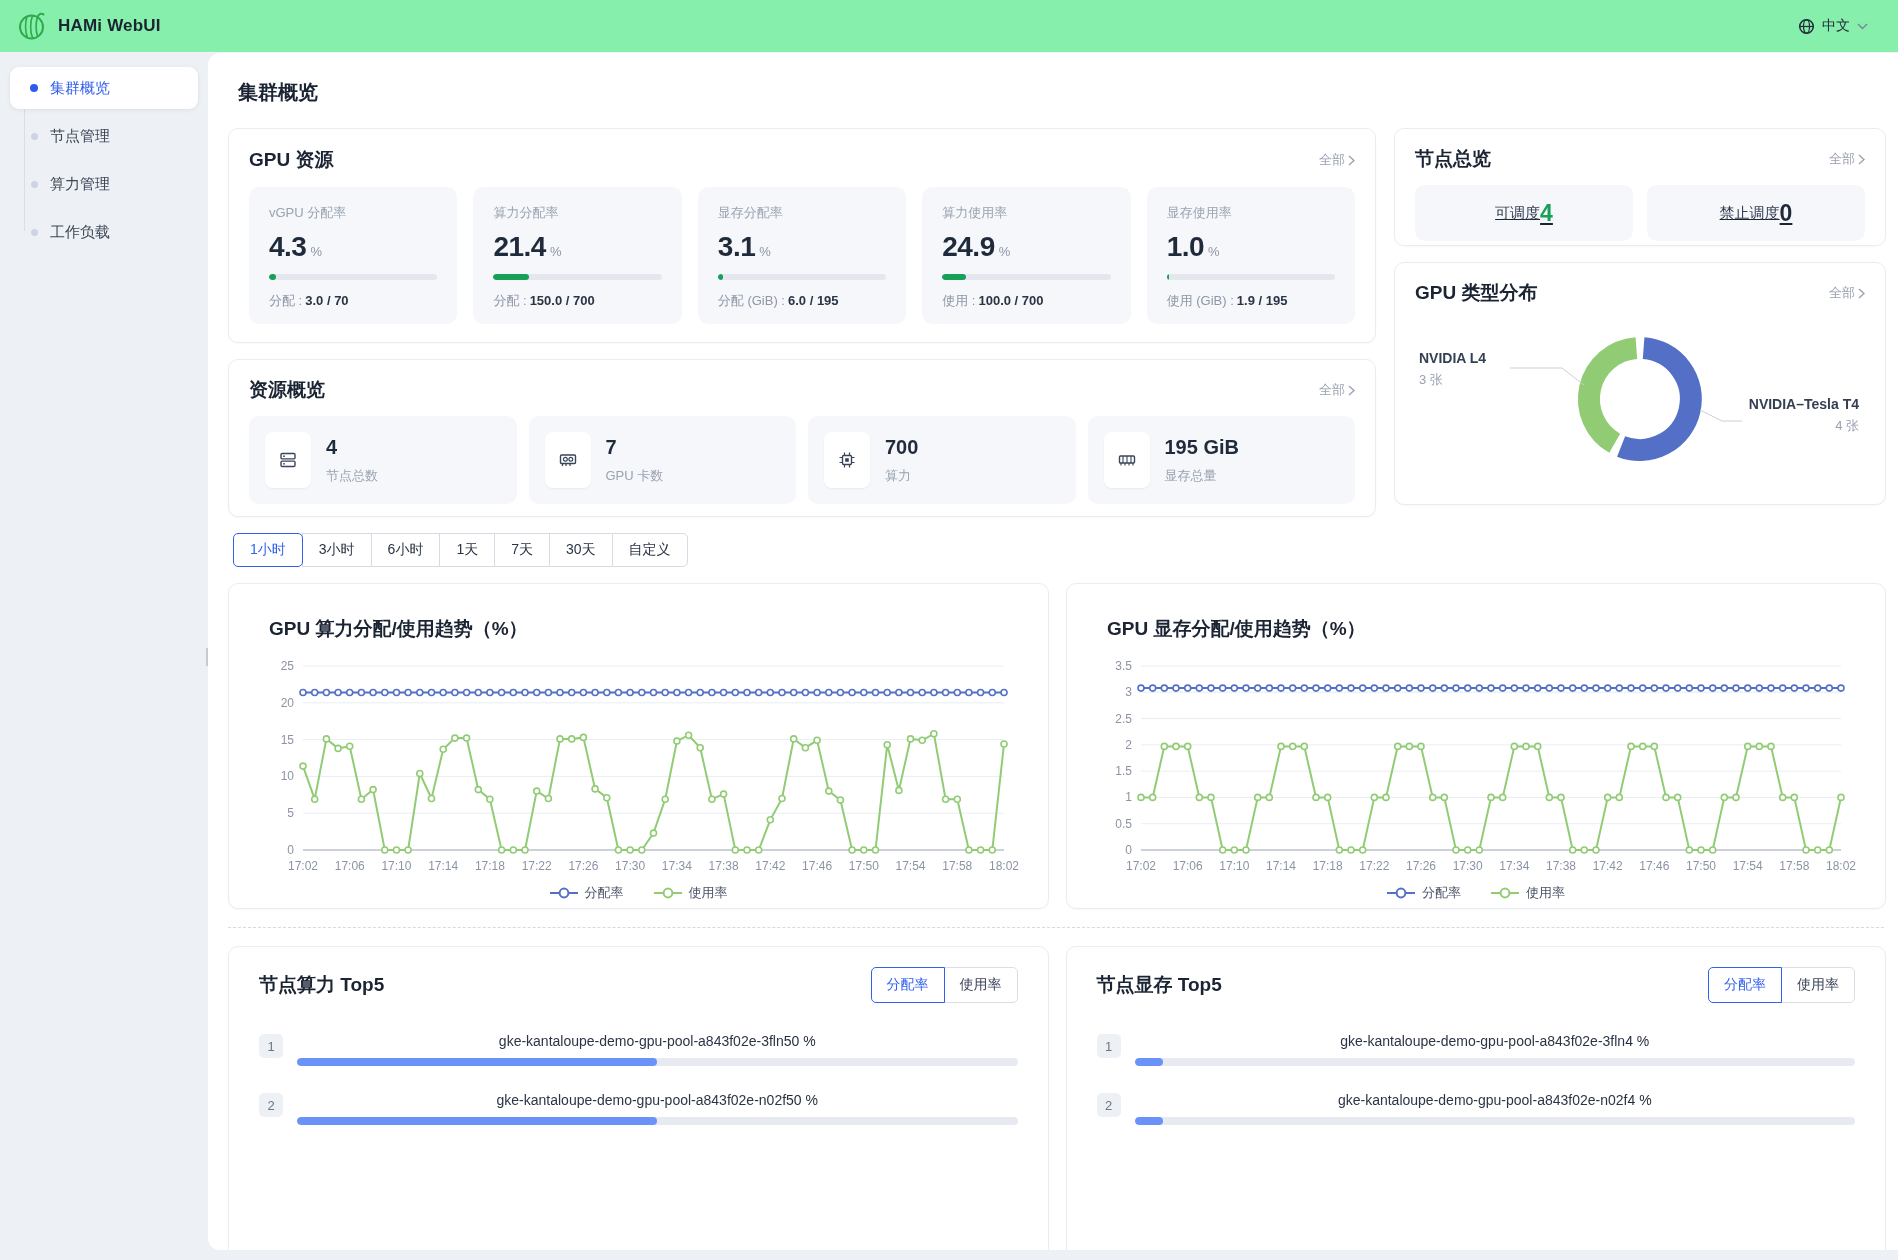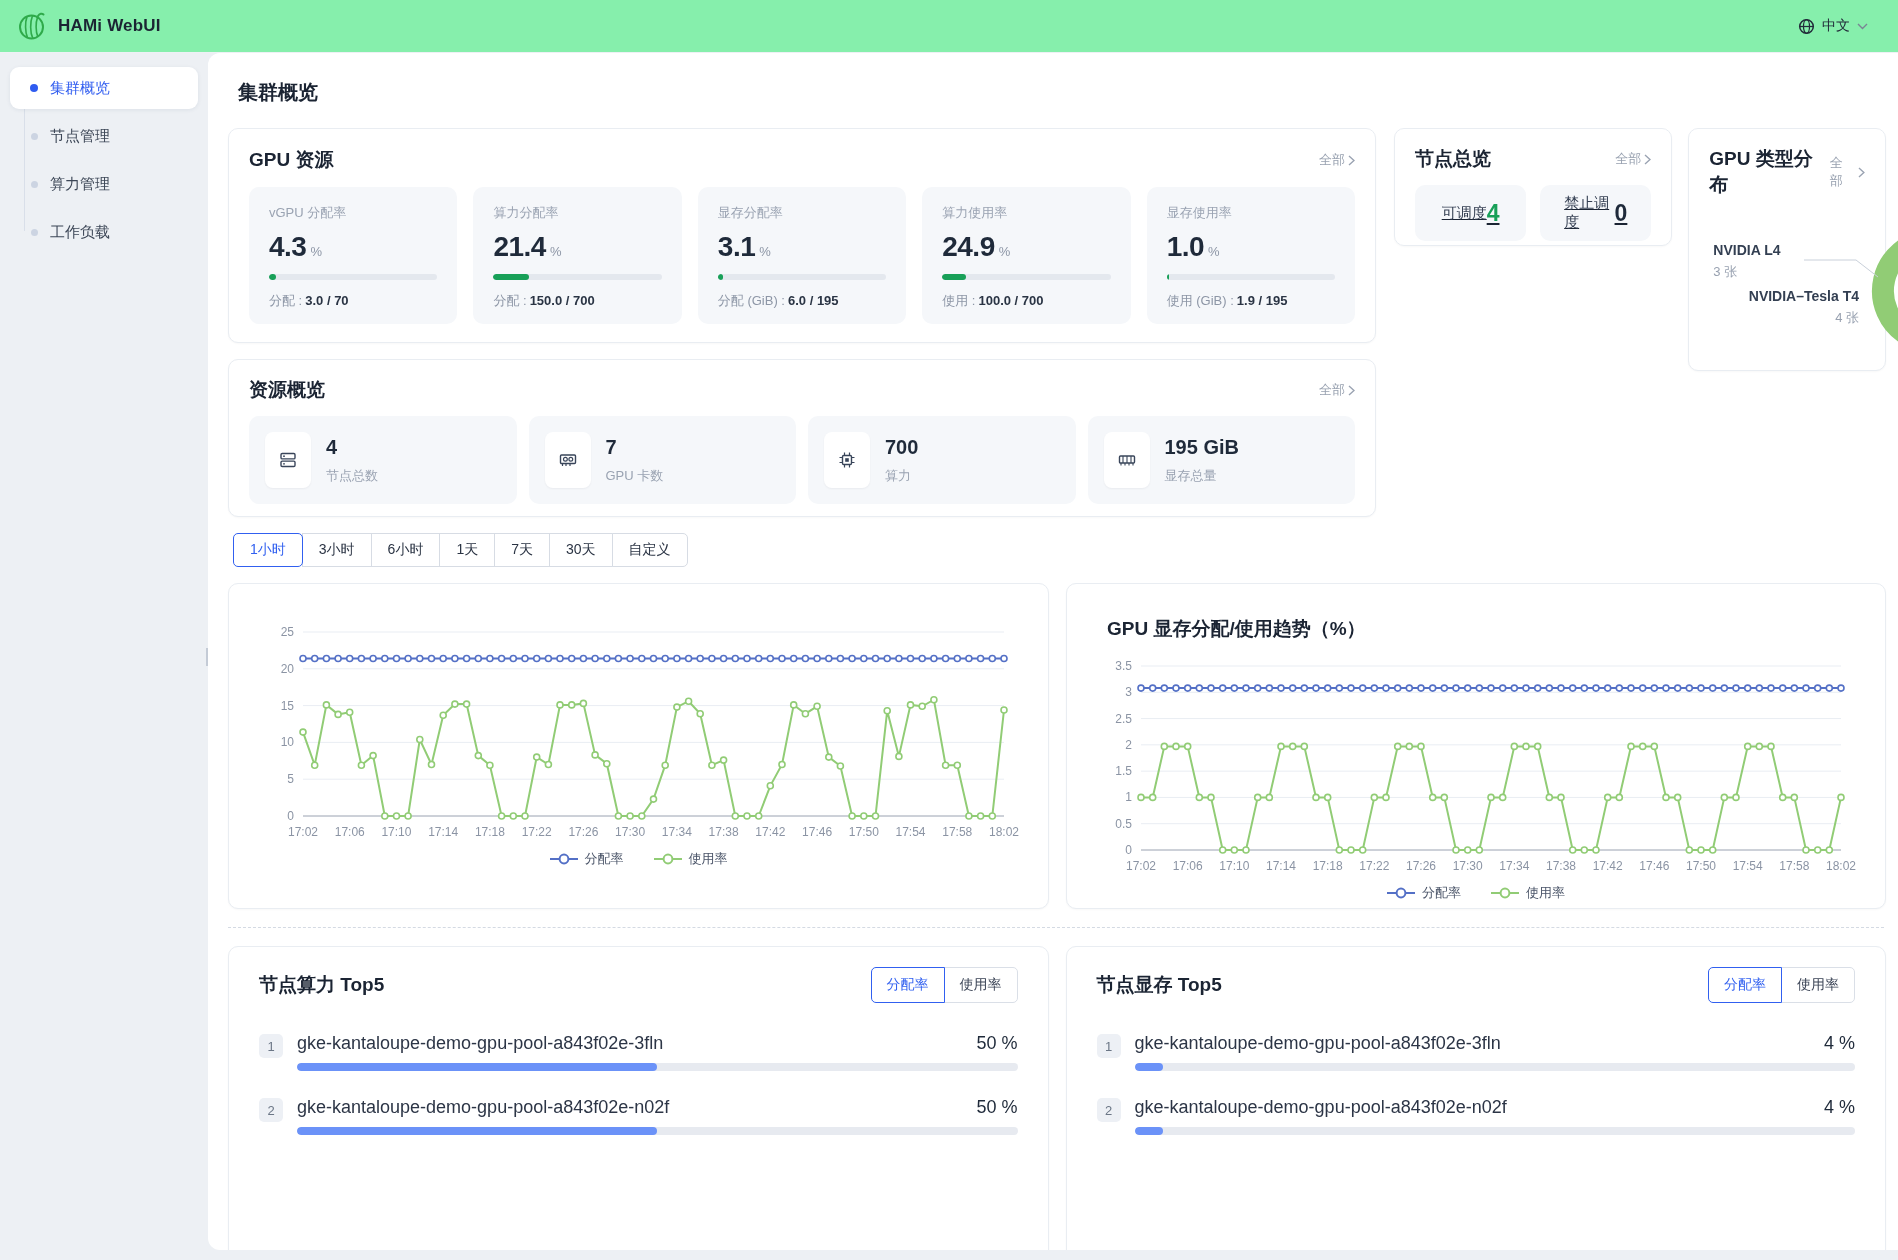--- a/index.html
+++ b/index.html
@@ -33,21 +33,21 @@
   .page-title { font-size:20px; font-weight:700; margin:12px 0 22px 10px; }
 
   
   .card { background:#fff; border:1px solid #e9edf2; border-radius:10px; box-shadow:0 1px 2px rgba(16,24,40,.03); }
   .card-head { display:flex; align-items:center; justify-content:space-between; }
   .card-title { font-size:19px; font-weight:600; color:#1b2433; }
   .all-link { display:flex; align-items:center; gap:3px; font-size:13px; color:#98a1b0; cursor:pointer; }
 
   .grid-top { display:flex; gap:18px; }
   .col-left { width:1148px; display:flex; flex-direction:column; gap:16px; }
-  .col-right { flex:1; display:flex; gap:16px; }
+  .col-right { flex:1; display:flex; flex-direction:column; gap:16px; }
 
   
   .gpu-card { height:215px; padding:18px 20px; }
   .stats-row { display:flex; gap:16px; margin-top:14px; }
   .stat-box { flex:1; background:#f5f7fa; border-radius:10px; padding:17px 20px 14px; }
   .stat-label { font-size:13px; color:#9aa3b2; }
   .stat-vrow { margin-top:9px; display:flex; align-items:baseline; gap:4px; }
   .stat-value { font-size:28px; font-weight:700; color:#1f2a3a; letter-spacing:-.5px; }
   .stat-unit { font-size:13px; color:#8d96a6; }
   .meter { margin-top:11px; height:6px; border-radius:3px; background:#e4e8ee; overflow:hidden; }
@@ -108,21 +108,21 @@
   .tg-btn { height:36px; padding:0 15px; background:#fff; border:1px solid #dadfe7; margin-left:-1px;
     font-size:14px; color:#3b4456; cursor:pointer; font-family:inherit; position:relative; }
   .tg-btn:first-child { border-radius:5px 0 0 5px; margin-left:0; }
   .tg-btn:last-child { border-radius:0 5px 5px 0; }
   .tg-btn.active { border:1px solid #3160f0; color:#3160f0; z-index:2; }
   .t5-rows { margin-top:30px; }
   .t5-row { display:flex; gap:14px; margin-bottom:26px; }
   .t5-badge { width:24px; height:24px; border-radius:5px; background:#edf0f5; color:#6b7686;
     font-size:13px; display:flex; align-items:center; justify-content:center; margin-top:1px; flex-shrink:0; }
   .t5-main { flex:1; }
-  .t5-line { display:flex; justify-content:space-between; font-size:18px; margin-bottom:9px; }
+  .t5-line { display:flex; justify-content:center; font-size:14px; margin-bottom:9px; }
   .t5-name { color:#2c3546; }
   .t5-value { color:#1f2a3a; }
   .t5-bar { height:8px; border-radius:4px; background:#e7eaf0; overflow:hidden; }
   .t5-bar > i { display:block; height:100%; border-radius:4px; background:#6b92f8; }
 
   svg text { font-family:"Liberation Sans","DejaVu Sans",sans-serif; }
 </style>
 </head>
 <body>
 
@@ -385,20 +385,21 @@
         <button class="tab-btn">6小时</button>
         <button class="tab-btn">1天</button>
         <button class="tab-btn">7天</button>
         <button class="tab-btn">30天</button>
         <button class="tab-btn">自定义</button>
       </div>
 
     
     <div class="charts-row">
       <div class="card chart-card">
+        <div class="chart-title">GPU 算力分配/使用趋势（%）</div>
         <div class="chart-mount" id="chart-1"><svg width="763" height="226">
               <line x1="46" y1="196" x2="747" y2="196" stroke="#9aa2b1" stroke-width="1"></line>
               <text x="37" y="200" text-anchor="end" font-size="12" fill="#8b94a4">0</text>
               <line x1="46" y1="159.20000000000002" x2="747" y2="159.20000000000002" stroke="#e9edf3" stroke-width="1"></line>
               <text x="37" y="163.20000000000002" text-anchor="end" font-size="12" fill="#8b94a4">5</text>
               <line x1="46" y1="122.39999999999999" x2="747" y2="122.39999999999999" stroke="#e9edf3" stroke-width="1"></line>
               <text x="37" y="126.39999999999999" text-anchor="end" font-size="12" fill="#8b94a4">10</text>
               <line x1="46" y1="85.60000000000001" x2="747" y2="85.60000000000001" stroke="#e9edf3" stroke-width="1"></line>
               <text x="37" y="89.60000000000001" text-anchor="end" font-size="12" fill="#8b94a4">15</text>
               <line x1="46" y1="48.79999999999999" x2="747" y2="48.79999999999999" stroke="#e9edf3" stroke-width="1"></line>

